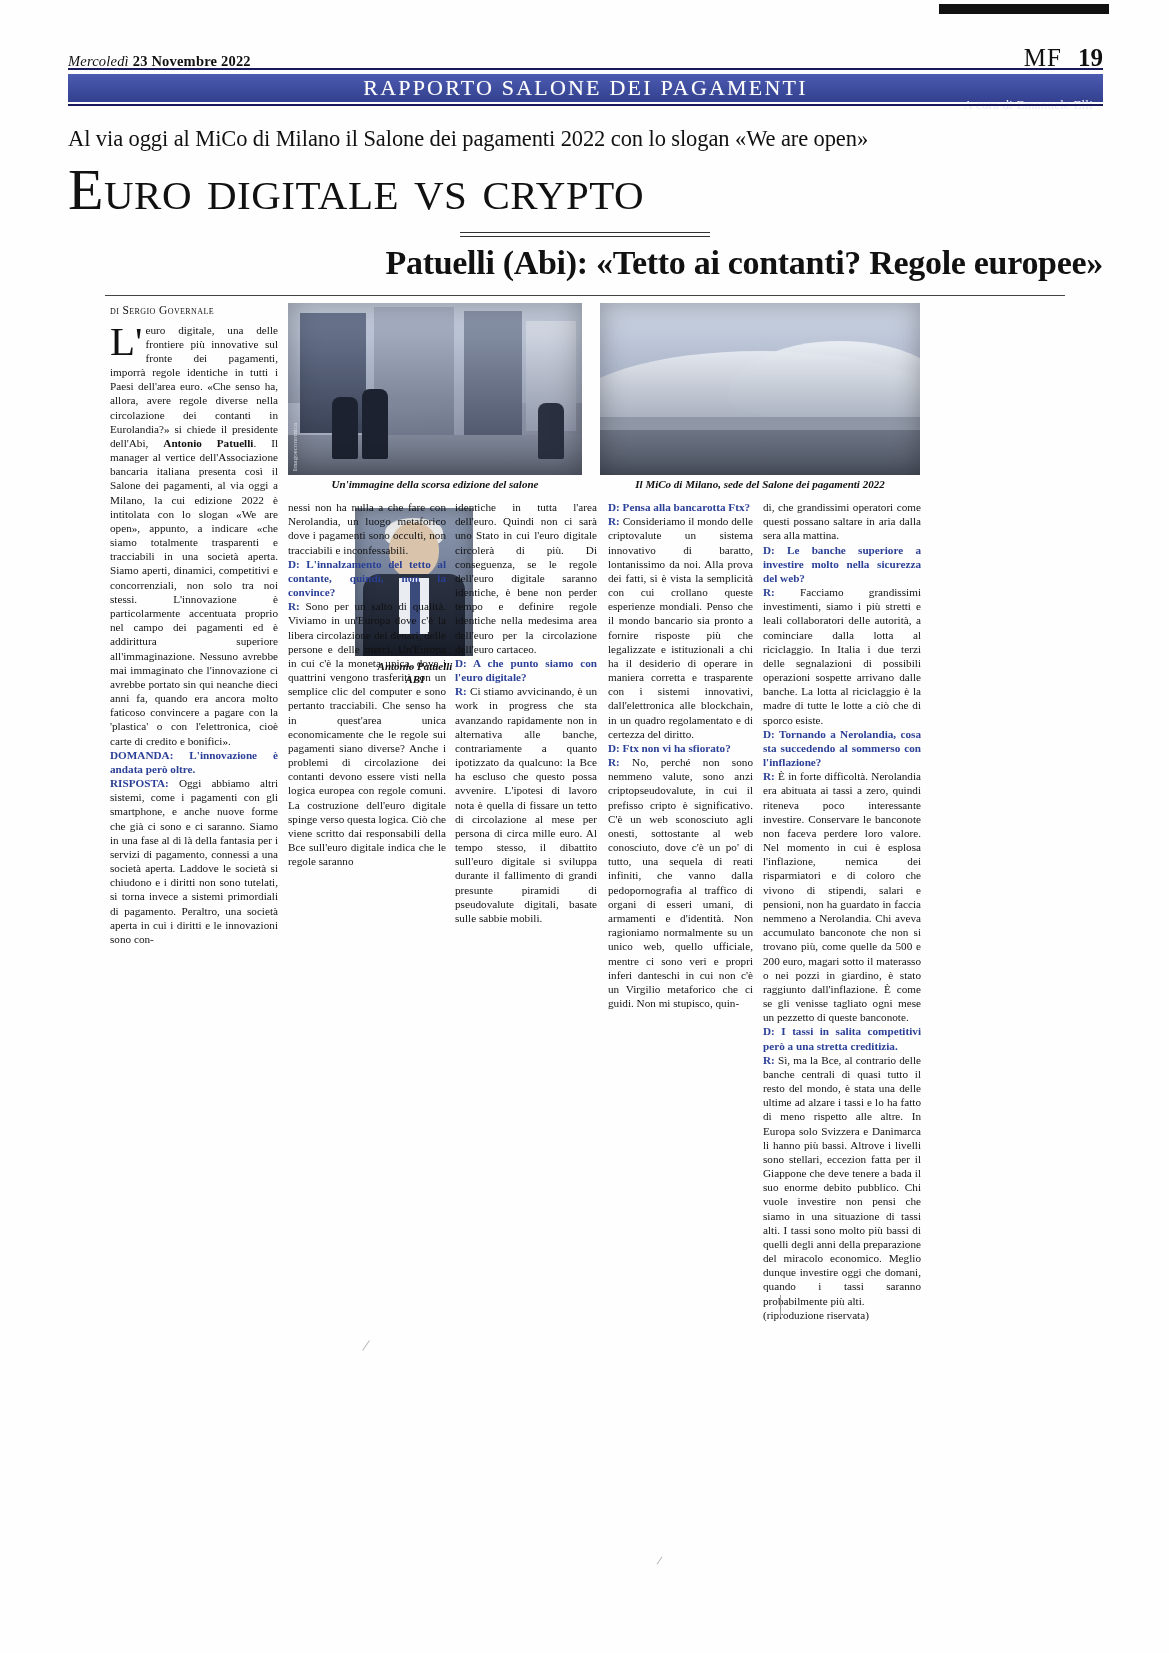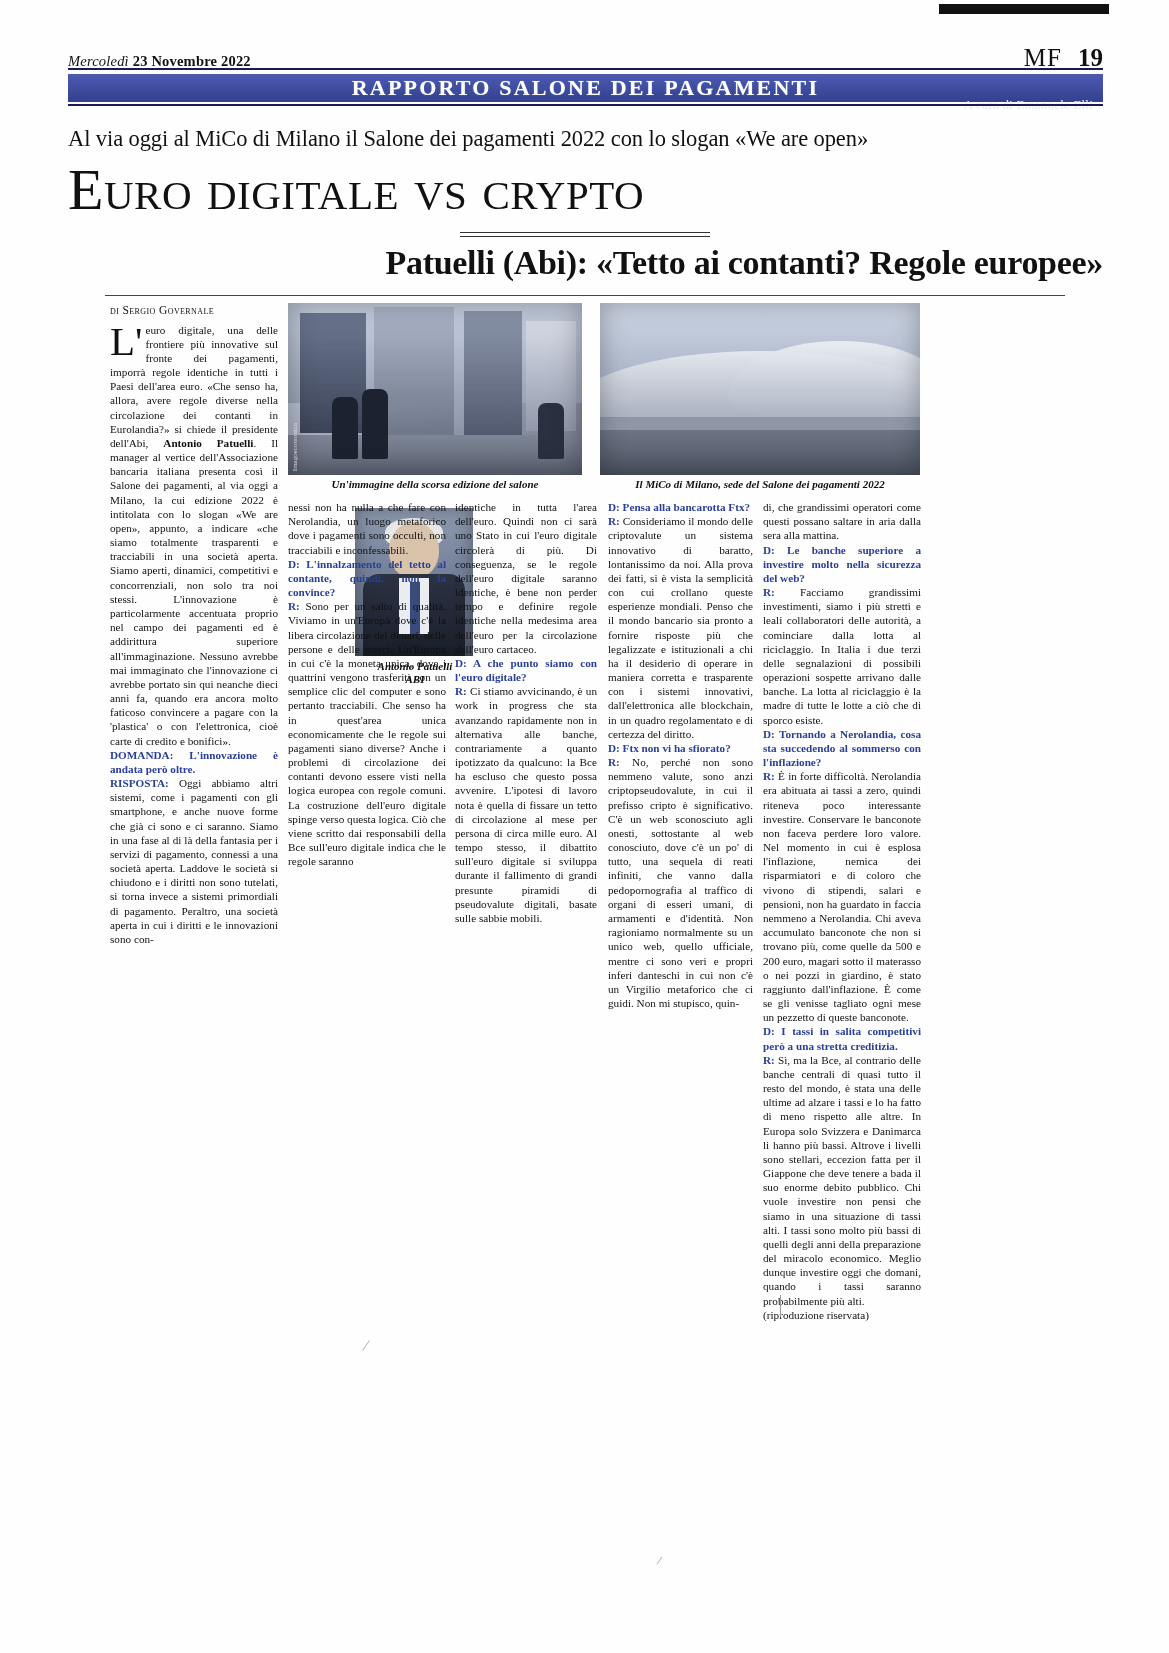--- a/index.html
+++ b/index.html
@@ -80,21 +80,21 @@
     background: linear-gradient(180deg,#4b5bb0 0%, #33408f 100%);
     display: flex;
     align-items: center;
     justify-content: center;
   }
   .banner-title {
     color: #fff;
     font-size: 22px;
     letter-spacing: 2.2px;
     font-variant: small-caps;
-    font-weight: bold;
+    font-weight: normal;
     text-shadow: 0 0 1px rgba(255,255,255,.4);
   }
   .banner-credit {
     position: absolute;
     right: 10px;
     top: 8px;
     color: #e7e9f6;
     font-size: 13px;
     letter-spacing: .2px;
     margin-top: 15px;

